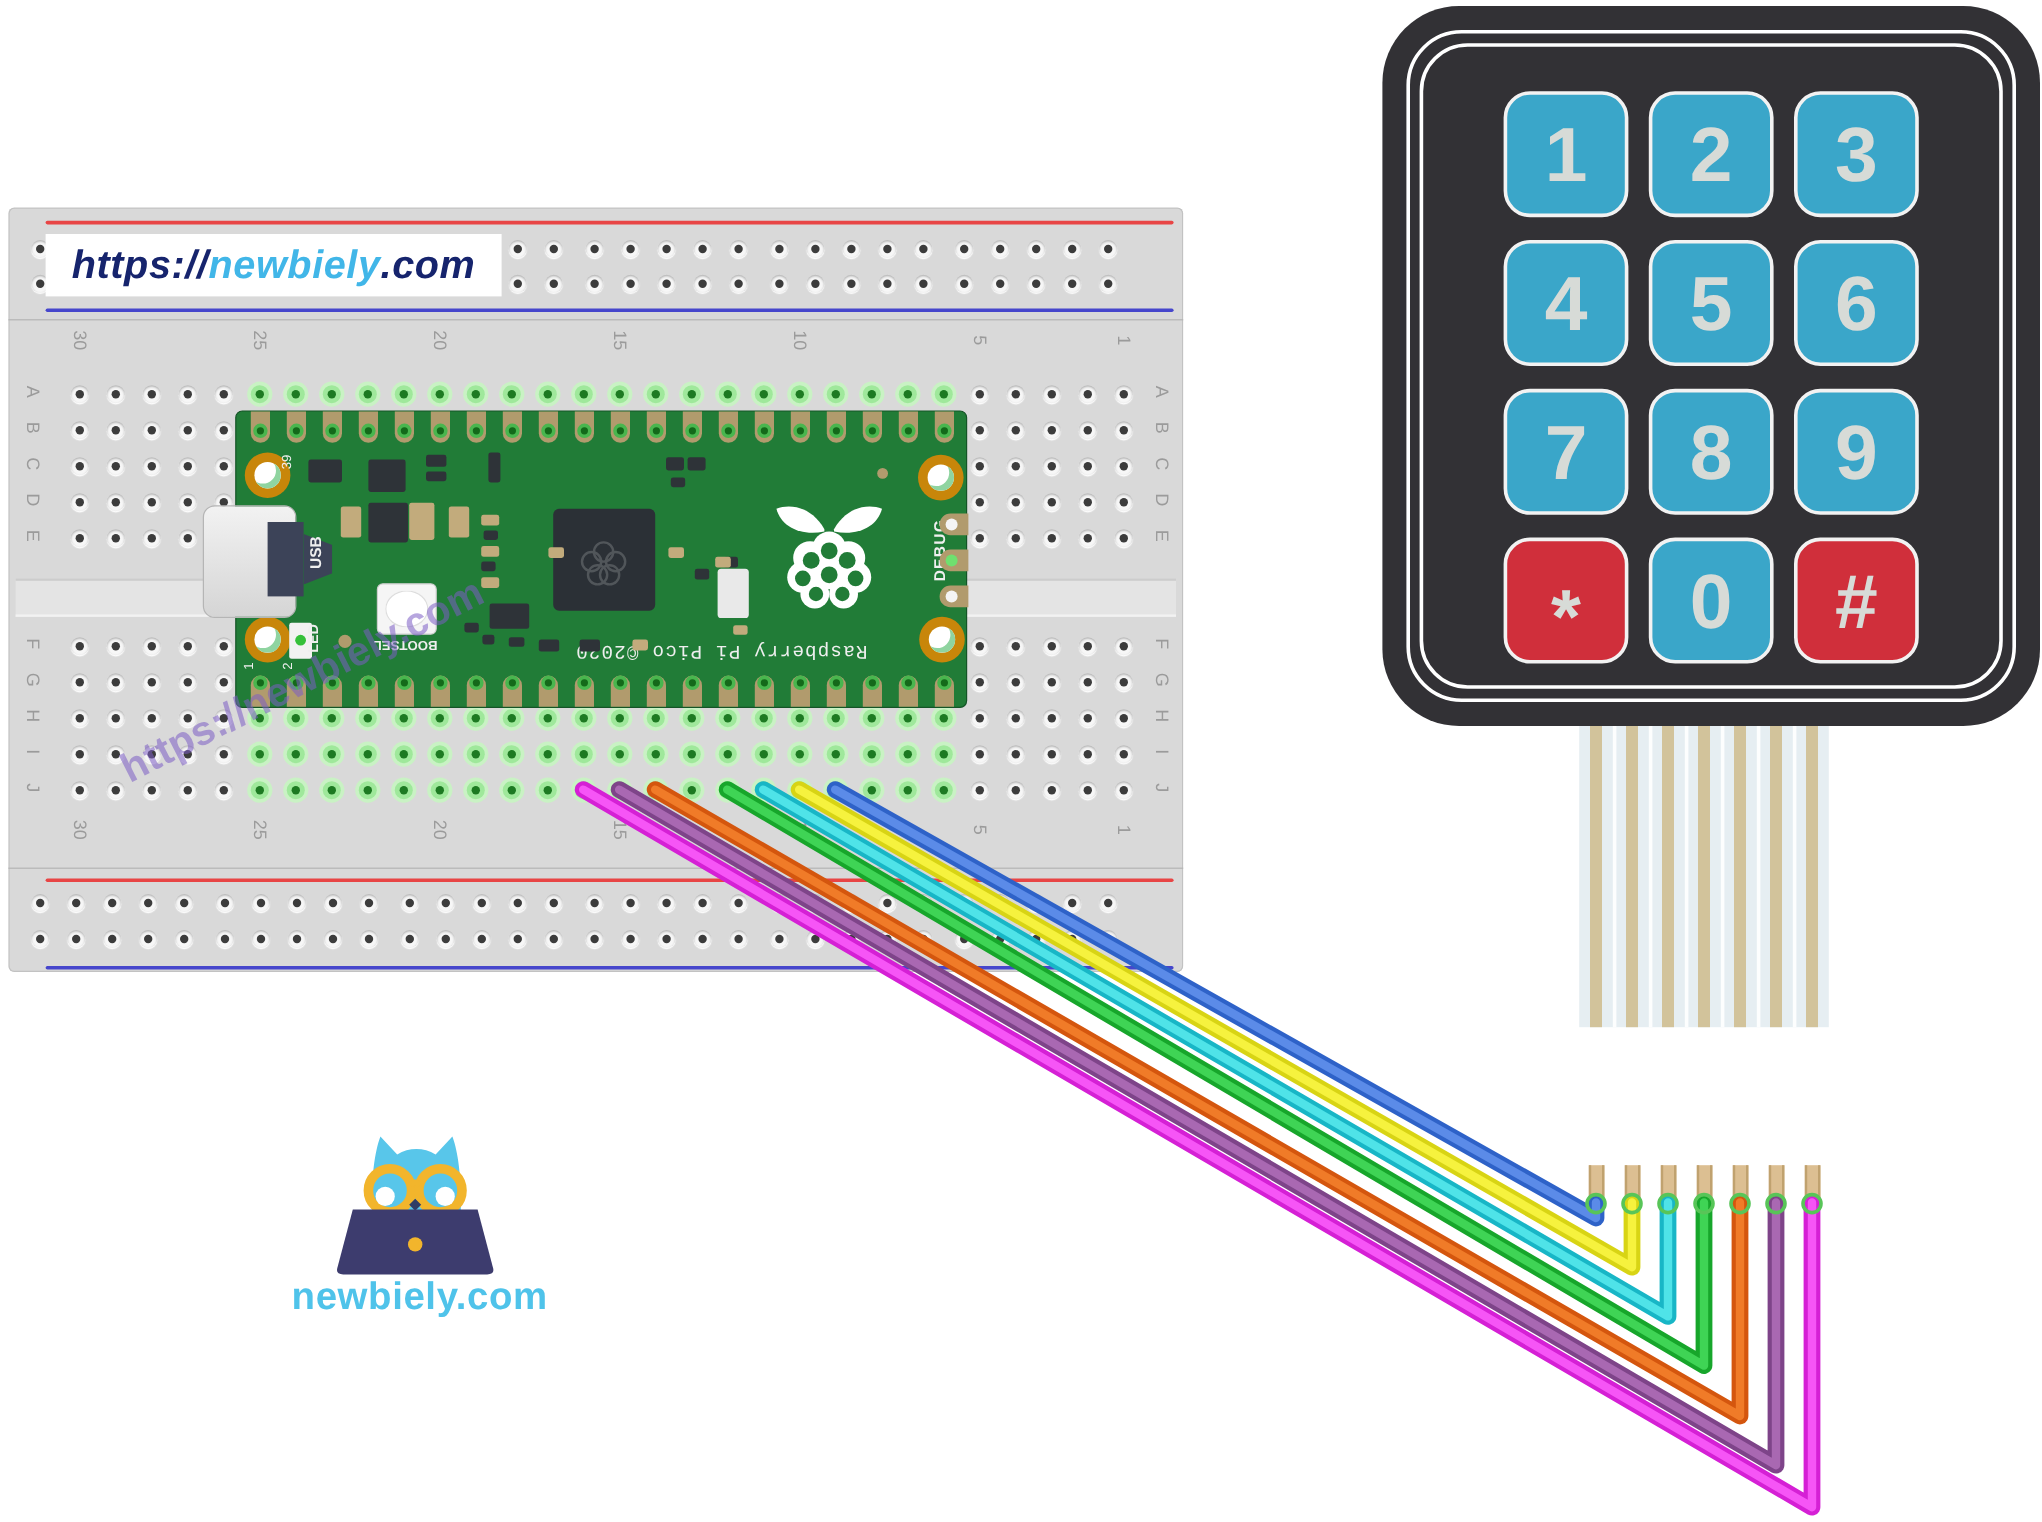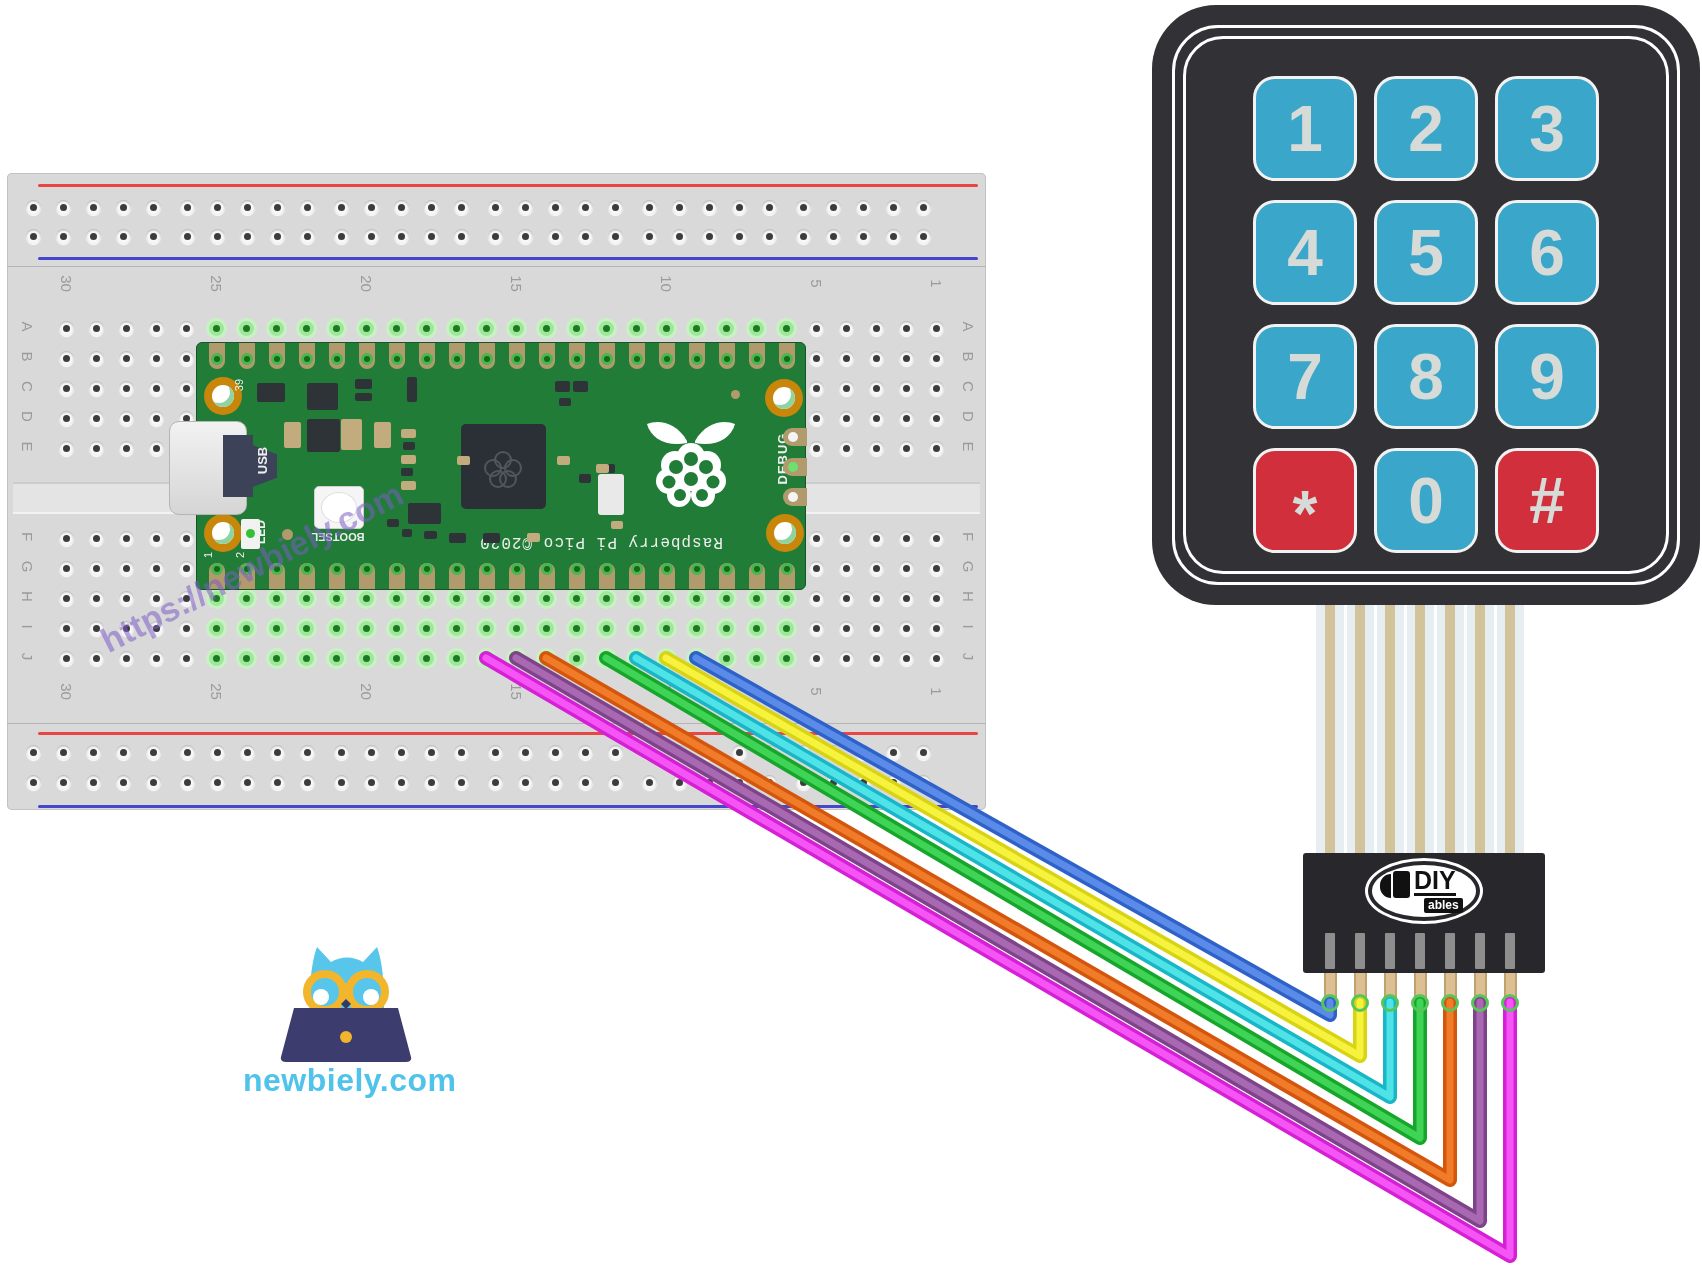--- a/index.html
+++ b/index.html
@@ -1681,20 +1681,25 @@
       <div class="part" style="left:204px;top:125px;width:12px;height:8px;background:#2e3338;border-radius:2px;"></div>
       <div class="part" style="left:204px;top:138px;width:15px;height:9px;background:#c2ab7c;border-radius:2px;"></div>
       <div class="part" style="left:260px;top:113px;width:13px;height:9px;background:#c2ab7c;border-radius:2px;"></div>
       <div class="part" style="left:360px;top:113px;width:13px;height:9px;background:#c2ab7c;border-radius:2px;"></div>
       <div class="part" style="left:399px;top:121px;width:13px;height:9px;background:#c2ab7c;border-radius:2px;"></div>
       <div class="part" style="left:414px;top:178px;width:12px;height:8px;background:#c2ab7c;border-radius:2px;"></div>
       <div class="part" style="left:362px;top:55px;width:12px;height:8px;background:#2e3338;border-radius:2px;"></div>
       <div class="part" style="left:330px;top:190px;width:13px;height:9px;background:#c2ab7c;border-radius:2px;"></div>
     </div>
 
+  <div class="abs banner">
+    <span style="color:#16246d;">https://</span>
+      <span style="color:#41b6e8;">newbiely</span>
+      <span style="color:#16246d;">.com</span>
+  </div>
 
   <div class="abs wm-diag">https://newbiely.com</div>
 
   <div class="abs kp-frame" id="kp">
     <div class="kp-line" style="left:20px;top:20px;right:20px;bottom:20px;"></div>
     <div class="kp-line" style="left:31px;top:31px;right:31px;bottom:31px;border-radius:40px;"></div>
   <div class="key" style="left:101px;top:71px;background:#3aa6c9;">1</div>
       <div class="key" style="left:222px;top:71px;background:#3aa6c9;">2</div>
       <div class="key" style="left:343px;top:71px;background:#3aa6c9;">3</div>
       <div class="key" style="left:101px;top:195px;background:#3aa6c9;">4</div>
@@ -1717,36 +1722,20 @@
       <div class="stripe" style="left:159px;"></div>
       <div class="stripe" style="left:189px;"></div>
       <div class="sep" style="left:27.5px;"></div>
       <div class="sep" style="left:57.5px;"></div>
       <div class="sep" style="left:87.5px;"></div>
       <div class="sep" style="left:117.5px;"></div>
       <div class="sep" style="left:147.5px;"></div>
       <div class="sep" style="left:177.5px;"></div>
     </div>
 
-  <div class="abs connector" id="conn">
-    <div class="oval">
-      <i></i>
-      <div class="dglyph1"></div>
-      <div class="dglyph2"></div>
-      <div class="diy">DIY</div>
-      <div class="ables">ables</div>
-    </div>
-  <div class="slot" style="left:22px;"></div>
-      <div class="slot" style="left:52px;"></div>
-      <div class="slot" style="left:82px;"></div>
-      <div class="slot" style="left:112px;"></div>
-      <div class="slot" style="left:142px;"></div>
-      <div class="slot" style="left:172px;"></div>
-      <div class="slot" style="left:202px;"></div>
-    </div>
 
   <svg class="abs wires-svg" id="wires" width="1702" height="1268" viewBox="0 0 1702 1268">
       <polyline points="696,658 1330,1015 1330,1002" fill="none" stroke="#2e62c8" stroke-width="14" stroke-linecap="round" stroke-linejoin="round"></polyline>
       <polyline points="696,658 1330,1015 1330,1002" fill="none" stroke="#5b8be8" stroke-width="7" stroke-linecap="round" stroke-linejoin="round"></polyline>
       <polyline points="666,658 1360,1056 1360,1002" fill="none" stroke="#d8d414" stroke-width="14" stroke-linecap="round" stroke-linejoin="round"></polyline>
       <polyline points="666,658 1360,1056 1360,1002" fill="none" stroke="#f6f23e" stroke-width="7" stroke-linecap="round" stroke-linejoin="round"></polyline>
       <polyline points="636,658 1390,1097 1390,1002" fill="none" stroke="#18b6c6" stroke-width="14" stroke-linecap="round" stroke-linejoin="round"></polyline>
       <polyline points="636,658 1390,1097 1390,1002" fill="none" stroke="#4fe3e8" stroke-width="7" stroke-linecap="round" stroke-linejoin="round"></polyline>
       <polyline points="606,658 1420,1138 1420,1002" fill="none" stroke="#17a62b" stroke-width="14" stroke-linecap="round" stroke-linejoin="round"></polyline>
       <polyline points="606,658 1420,1138 1420,1002" fill="none" stroke="#3fd455" stroke-width="7" stroke-linecap="round" stroke-linejoin="round"></polyline>

